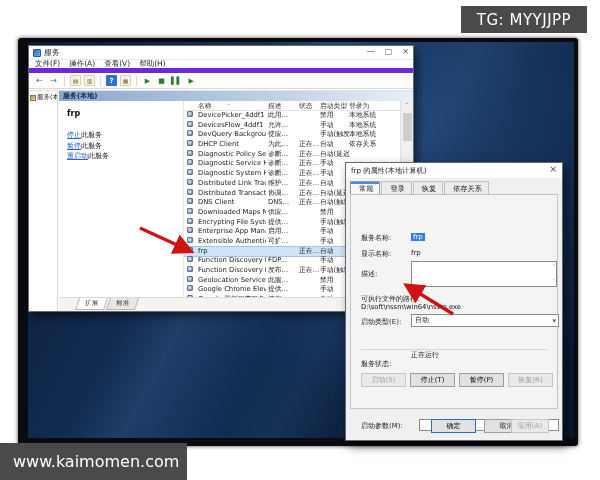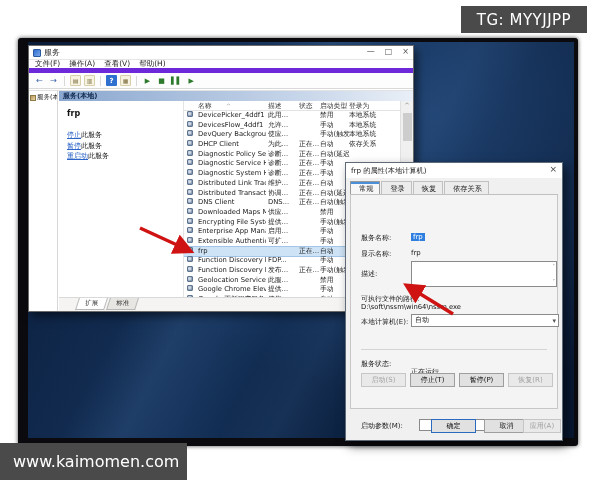--- a/index.html
+++ b/index.html
@@ -409,45 +409,45 @@
       <div class="frow" style="top:74px;">描述:</div>
       <div class="descbox">
         <span></span>
         <span class="sarr" style="top:2px;">˄</span>
         <span class="sarr" style="bottom:2px;">˅</span>
       </div>
 
       <div class="frow" style="top:99px;">可执行文件的路径:</div>
       <div class="pathline" style="top:108px;">D:\soft\nssm\win64\nssm.exe</div>
 
-      <div class="frow" style="top:122px;">本地计算机(E):</div>
+      <div class="frow" style="top:122px;">启动类型(E):</div>
       <div class="combo">
         <span>自动</span>
         <span class="carr">▾</span>
       </div>
 
       <div class="hsep"></div>
 
       <div class="frow" style="top:164px;">服务状态:</div>
-      <div class="fval" style="top:172px;text-align:center;">正在运行</div>
+      <div class="fval" style="top:155px;text-align:center;">正在运行</div>
 
       <div class="dbtn dis" style="left:10px;  top:178px;">启动(S)</div>
       <div class="dbtn" style="left:59px;  top:178px;">停止(T)</div>
       <div class="dbtn" style="left:108px; top:178px;">暂停(P)</div>
       <div class="dbtn dis" style="left:157px; top:178px;">恢复(R)</div>
 
 
       <div class="frow" style="top:226px;">启动参数(M):</div>
       <div class="sparam-input"></div>
     </div>
 
     <div class="okrow">
       <div class="dbtn okdef" style="left:85px;">确定</div>
       <div class="dbtn" style="left:138px;">取消</div>
-      <div class="dbtn dis" style="left:177px; width:38px;">应用(A)</div>
+      <div class="dbtn dis" style="left:165px; width:38px;">应用(A)</div>
     </div>
   </div>
 
   <svg class="arrow-svg" style="left:395px; top:278px;" width="70" height="45">
     <defs>
       <marker id="ah2" markerWidth="6" markerHeight="6" refX="4" refY="3" orient="auto">
         <path d="M0,0 L6,3 L0,6 z" fill="#cf1212"></path>
       </marker>
     </defs>
     <line x1="58" y1="36" x2="14" y2="9" stroke="#cf1212" stroke-width="3.5" marker-end="url(#ah2)"></line>

